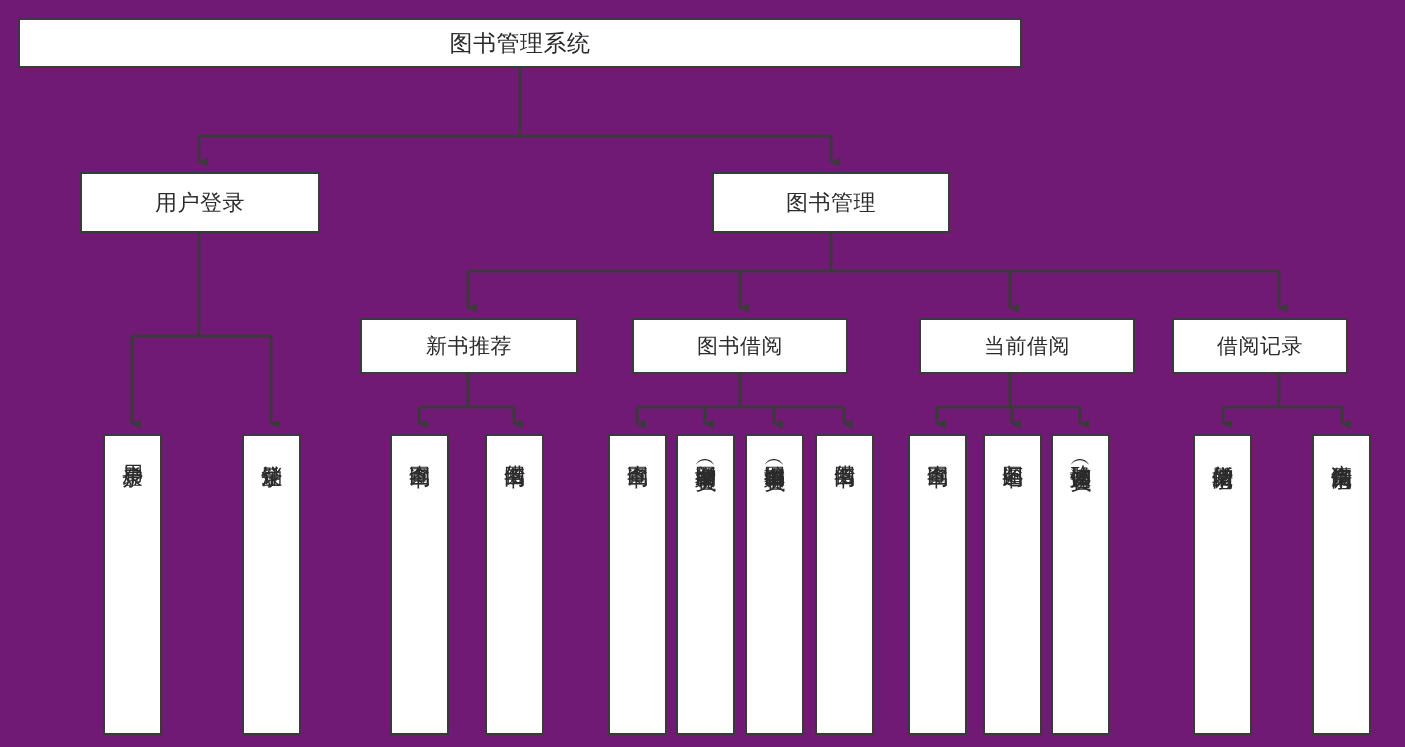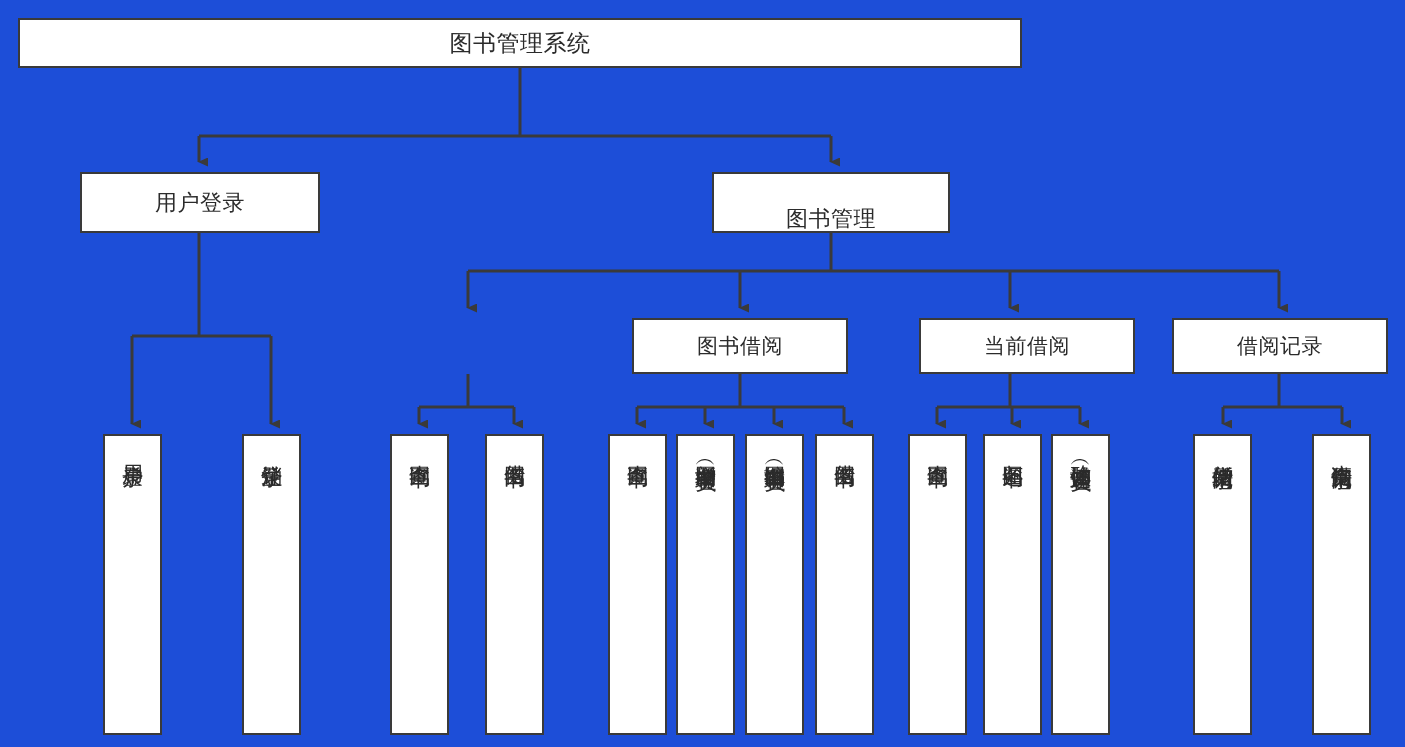--- a/index.html
+++ b/index.html
@@ -9,21 +9,21 @@
     background: #ffffff;
   }
   body {
     font-family: "DejaVu Sans", "Liberation Sans", sans-serif;
     color: #2b2b2b;
   }
   #diagram-root {
     position: relative;
     width: 1405px;
     height: 747px;
-    background: #1d4ed8;
+    background: #701a75;
     overflow: hidden;
   }
   #edge-layer {
     position: absolute;
     left: 0;
     top: 0;
     width: 1405px;
     height: 747px;
     pointer-events: none;
   }
@@ -126,34 +126,37 @@
   </svg>
 
   <div class="node level-root" style="left:18px; top:18px; width:1004px; height:50px;">
     <span class="node-label">图书管理系统</span>
   </div>
 
   <div class="node level-1" style="left:80px; top:172px; width:240px; height:61px;">
     <span class="node-label">用户登录</span>
   </div>
 
-  <div class="node level-1" style="left:712px; top:172px; width:238px; height:61px;align-items:flex-end;">
+  <div class="node level-1" style="left:712px; top:172px; width:238px; height:61px;">
     <span class="node-label">图书管理</span>
   </div>
 
+  <div class="node level-2" style="left:360px; top:318px; width:218px; height:56px;">
+    <span class="node-label">新书推荐</span>
+  </div>
 
   <div class="node level-2" style="left:632px; top:318px; width:216px; height:56px;">
     <span class="node-label">图书借阅</span>
   </div>
 
   <div class="node level-2" style="left:902px; top:318px; width:216px; height:56px;margin-left:17px;">
     <span class="node-label">当前借阅</span>
   </div>
 
-  <div class="node level-2" style="left:1172px; top:318px; width:216px; height:56px;">
+  <div class="node level-2" style="left:1172px; top:318px; width:176px; height:56px;">
     <span class="node-label">借阅记录</span>
   </div>
 
   <div class="node leaf" style="left:103px; top:434px; width:59px; height:301px;">
     <span class="node-label">用户登录</span>
   </div>
 
   <div class="node leaf" style="left:242px; top:434px; width:59px; height:301px;">
     <span class="node-label">注销登录</span>
   </div>

